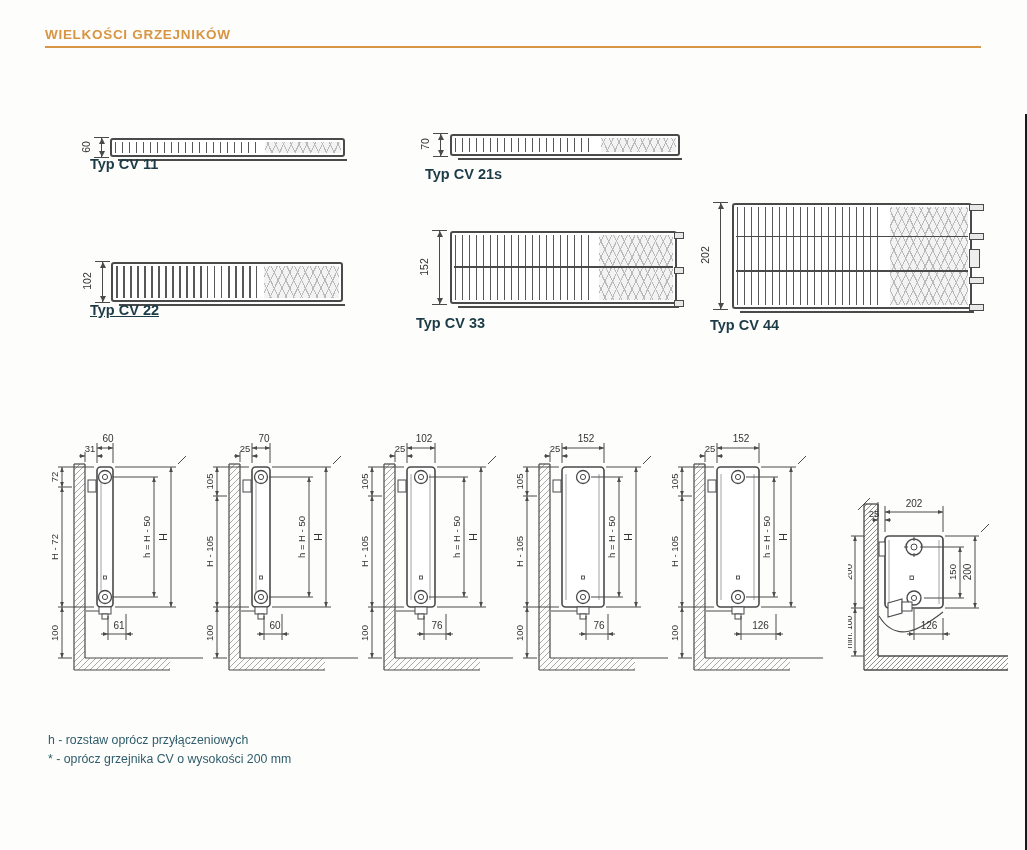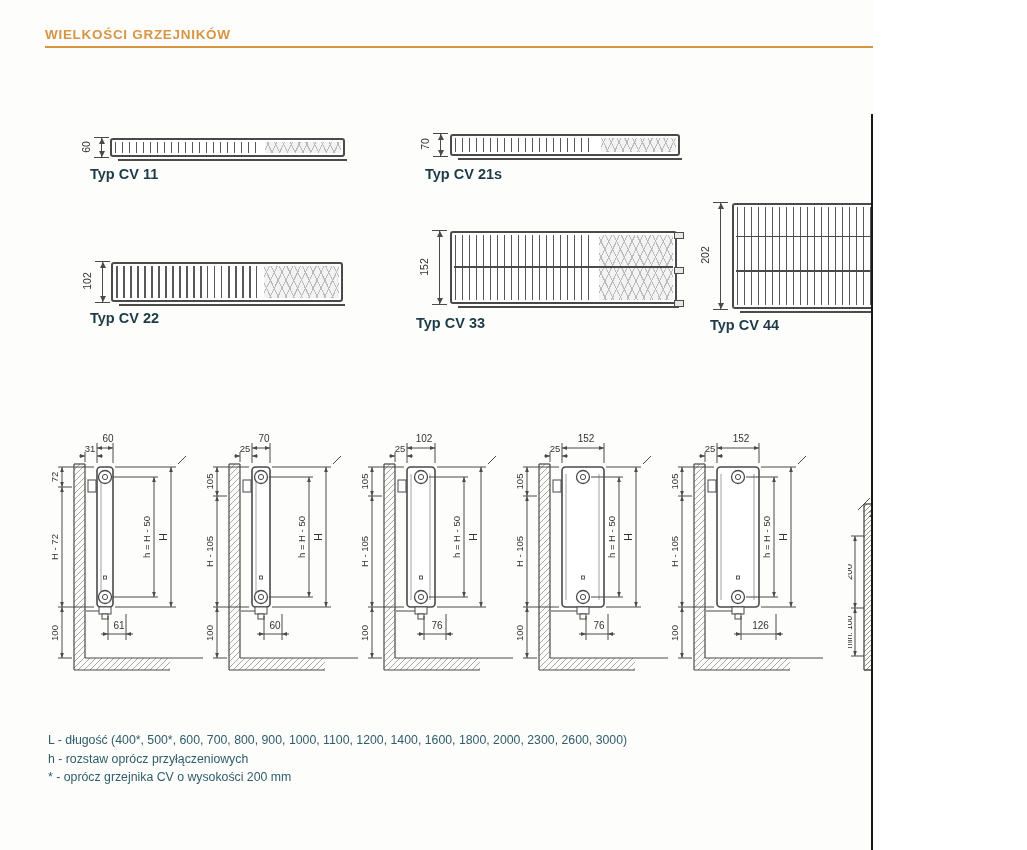--- a/index.html
+++ b/index.html
@@ -1,16 +1,16 @@
 <!DOCTYPE html>
 <html><head>
 <meta charset="utf-8">
 <style>
   html,body{margin:0;padding:0;background:#ffffff;}
-  .page{position:relative;width:873px;height:850px;background:#fdfdfc;font-family:"Liberation Sans",sans-serif;overflow:hidden;}
+  .page{position:relative;width:1027px;height:850px;background:#fdfdfc;font-family:"Liberation Sans",sans-serif;overflow:hidden;}
   .title{position:absolute;left:45px;top:27px;font-size:13.5px;font-weight:bold;letter-spacing:.7px;color:#d89543;}
   .title-rule{position:absolute;left:45px;top:46px;width:936px;height:2px;background:#d89543;}
   .section-title{position:absolute;left:48px;top:378px;font-size:13.5px;font-weight:bold;color:#1c3b47;}
   .legend{position:absolute;left:48px;top:731px;font-size:12.3px;color:#2f5d6b;line-height:18.5px;}
   .edge{position:absolute;right:0;top:114px;width:2.5px;height:736px;background:#191919;}
 
   
   .radbody{position:absolute;border:2px solid #4a4a4a;border-radius:3px;background:#fff;box-sizing:border-box;}
   .fins{position:absolute;left:3px;top:2px;bottom:2px;width:62%;
         background:repeating-linear-gradient(90deg,#585858 0 1.5px,transparent 1.5px 7px);}
@@ -50,21 +50,21 @@
         <div class="ad"></div>
         <div class="tick t"></div>
         <div class="tick b"></div>
         <span class="lbl">60</span>
       </div>
       <div class="radbody" style="left: 110px; top: 138px; width: 235px; height: 19px;">
         <div class="fins"></div>
         <div class="cap"></div>
       </div>
       <div class="bline" style="left: 118px; top: 159px; width: 229px;"></div>
-      <div class="tvlabel" style="left: 90px; top: 166px;">Typ CV 11</div>
+      <div class="tvlabel" style="left: 90px; top: 156px;">Typ CV 11</div>
       <div class="vdim" style="left: 432px; top: 134px; height: 22px;">
         <div class="vl"></div>
         <div class="au"></div>
         <div class="ad"></div>
         <div class="tick t"></div>
         <div class="tick b"></div>
         <span class="lbl">70</span>
       </div>
       <div class="radbody" style="left: 450px; top: 134px; width: 230px; height: 22px;">
         <div class="fins"></div>
@@ -78,21 +78,21 @@
         <div class="ad"></div>
         <div class="tick t"></div>
         <div class="tick b"></div>
         <span class="lbl">102</span>
       </div>
       <div class="radbody" style="left: 111px; top: 262px; width: 232px; height: 40px;">
         <div class="fins"></div>
         <div class="cap"></div>
       </div>
       <div class="bline" style="left: 119px; top: 304px; width: 226px;"></div>
-      <div class="tvlabel" style="left: 90px; top: 310px;">Typ CV 22</div>
+      <div class="tvlabel" style="left: 90px; top: 302px; text-decoration: underline;">Typ CV 22</div>
       <div class="vdim" style="left: 431px; top: 231px; height: 73px;">
         <div class="vl"></div>
         <div class="au"></div>
         <div class="ad"></div>
         <div class="tick t"></div>
         <div class="tick b"></div>
         <span class="lbl">152</span>
       </div>
       <div class="radbody" style="left: 450px; top: 231px; width: 227px; height: 73px;">
         <div class="fins"></div>
@@ -610,19 +610,18 @@
           <line x1="66" y1="166" x2="95" y2="166" stroke="#4a4a4a" stroke-width="1"></line>
           <line x1="59" y1="166" x2="66" y2="166" stroke="#4a4a4a" stroke-width="1"></line>
           <line x1="95" y1="166" x2="102" y2="166" stroke="#4a4a4a" stroke-width="1"></line>
           <polygon points="66,166 61,164.1 61,167.9" fill="#4a4a4a"></polygon>
           <polygon points="95,166 100,164.1 100,167.9" fill="#4a4a4a"></polygon>
           <text x="81" y="161" font-size="10" fill="#333" text-anchor="middle">126</text>
         </g>
       </svg></div>
 
   <div class="legend">
-    <div>L - długość (400*, 500*, 600, 700, 800, 900, 1000, 1100, 1200, 1400, 1600, 1800, 2000, 2300, 2600, 3000)</div>
     <div>h - rozstaw oprócz przyłączeniowych</div>
     <div>* - oprócz grzejnika CV o wysokości 200 mm</div>
   </div>
 
   <div class="edge"></div>
 </div>
 
 </body></html>

